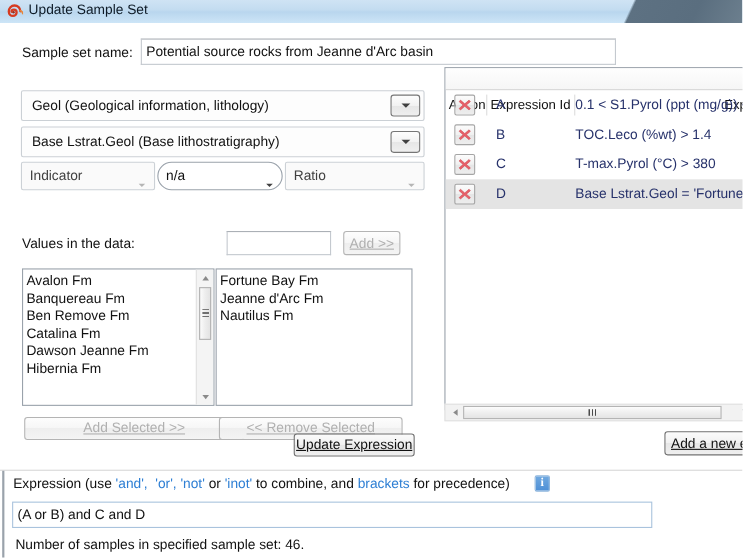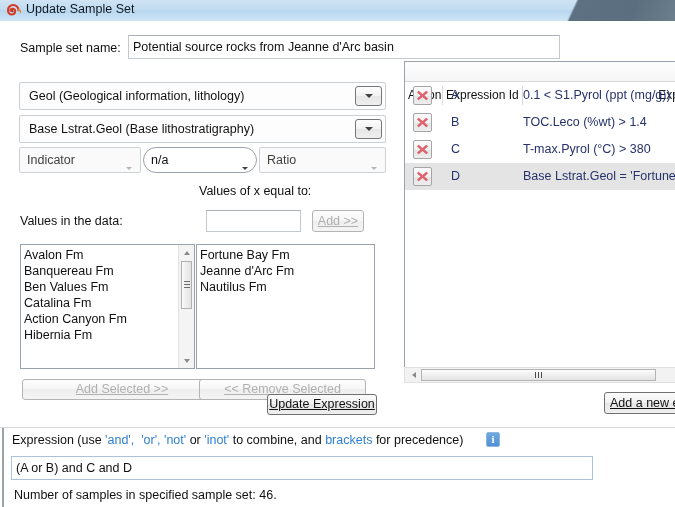--- a/index.html
+++ b/index.html
@@ -405,34 +405,33 @@
     </span>
   </div>
 
   <div class="combo-sm" style="left:259px; top:126px; width:127px;">
     <span class="ctext">Ratio</span>
     <span class="tri">
       <span class="arrow-dn sm gray" style="position:relative;left:0;top:0;margin:0;display:inline-block;"></span>
     </span>
   </div>
 
-  <span class="lbl" style="left:199px; top:163px;">Values of x equal to:</span>
   <span class="lbl" style="left:20px; top:193px;">Values in the data:</span>
 
   <input class="tinput" style="left: 206px; top: 189px; width: 95px; height: 22px;" type="text" value="">
 
   <div class="btn" style="left:312px; top:189px; width:52px; height:22px; line-height:20px;">Add &gt;&gt;</div>
 
   <div class="listbox" style="left:20px; top:223px; width:175px; height:125px;">
     <div class="items">
       <div class="item">Avalon Fm</div>
       <div class="item">Banquereau Fm</div>
-      <div class="item">Ben Values Fm</div>
+      <div class="item">Ben Remove Fm</div>
       <div class="item">Catalina Fm</div>
-      <div class="item">Action Canyon Fm</div>
+      <div class="item">Dawson Jeanne Fm</div>
       <div class="item">Hibernia Fm</div>
     </div>
     <div class="vscroll">
       <div class="sb-arrow up">
           <span class="tri-up"></span>
         </div>
       <div class="thumb">
           <span class="grip"></span>
         </div>
       <div class="sb-arrow down">

